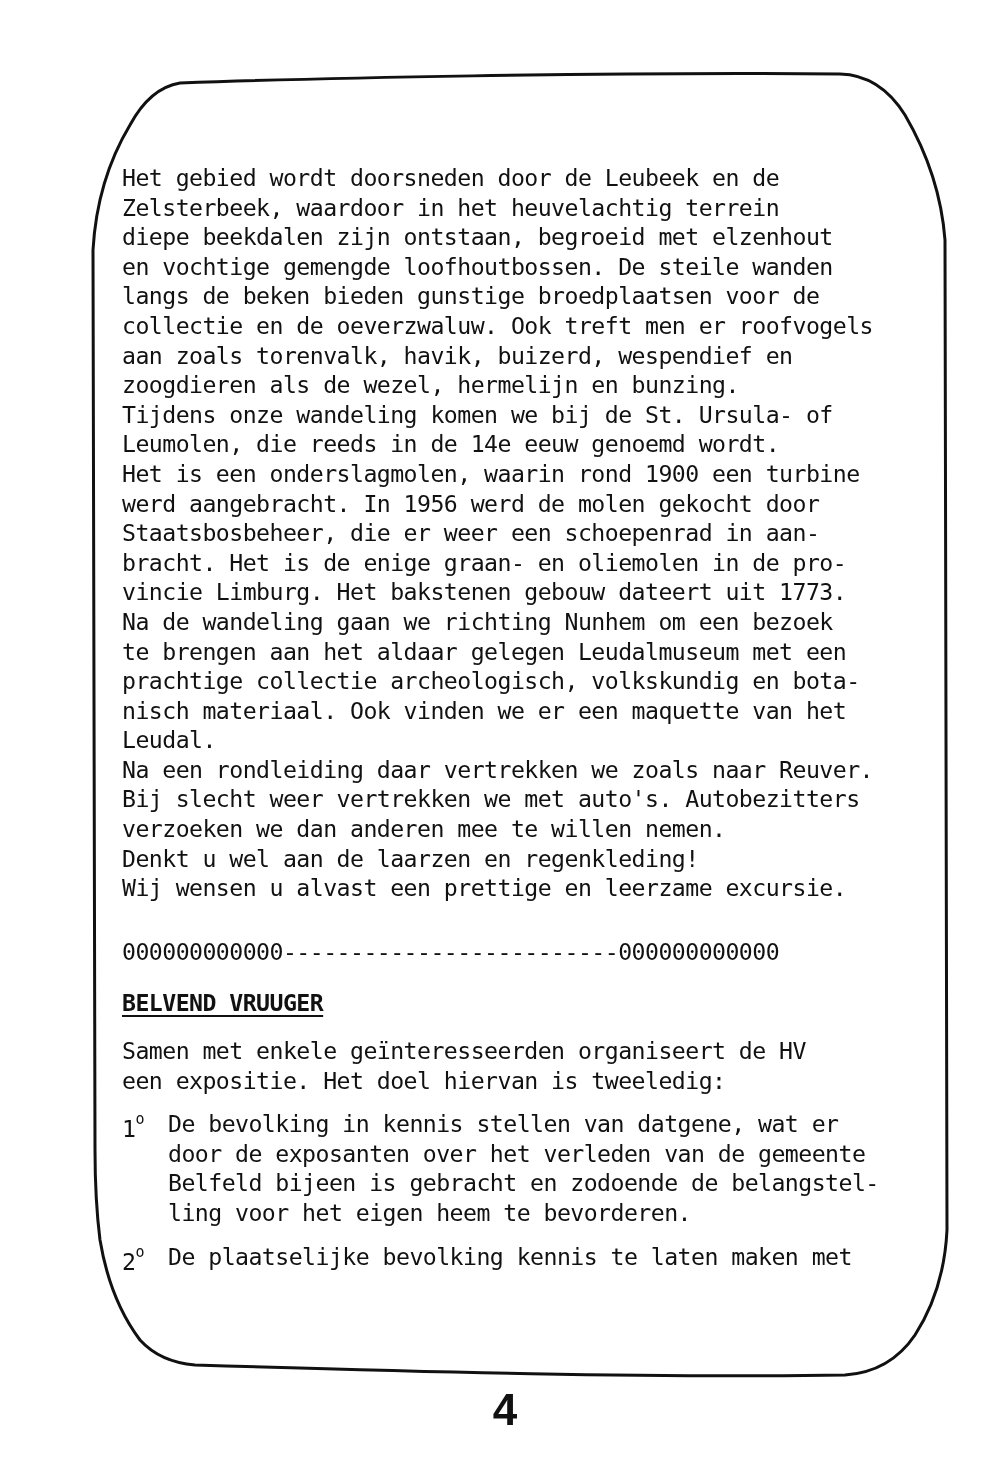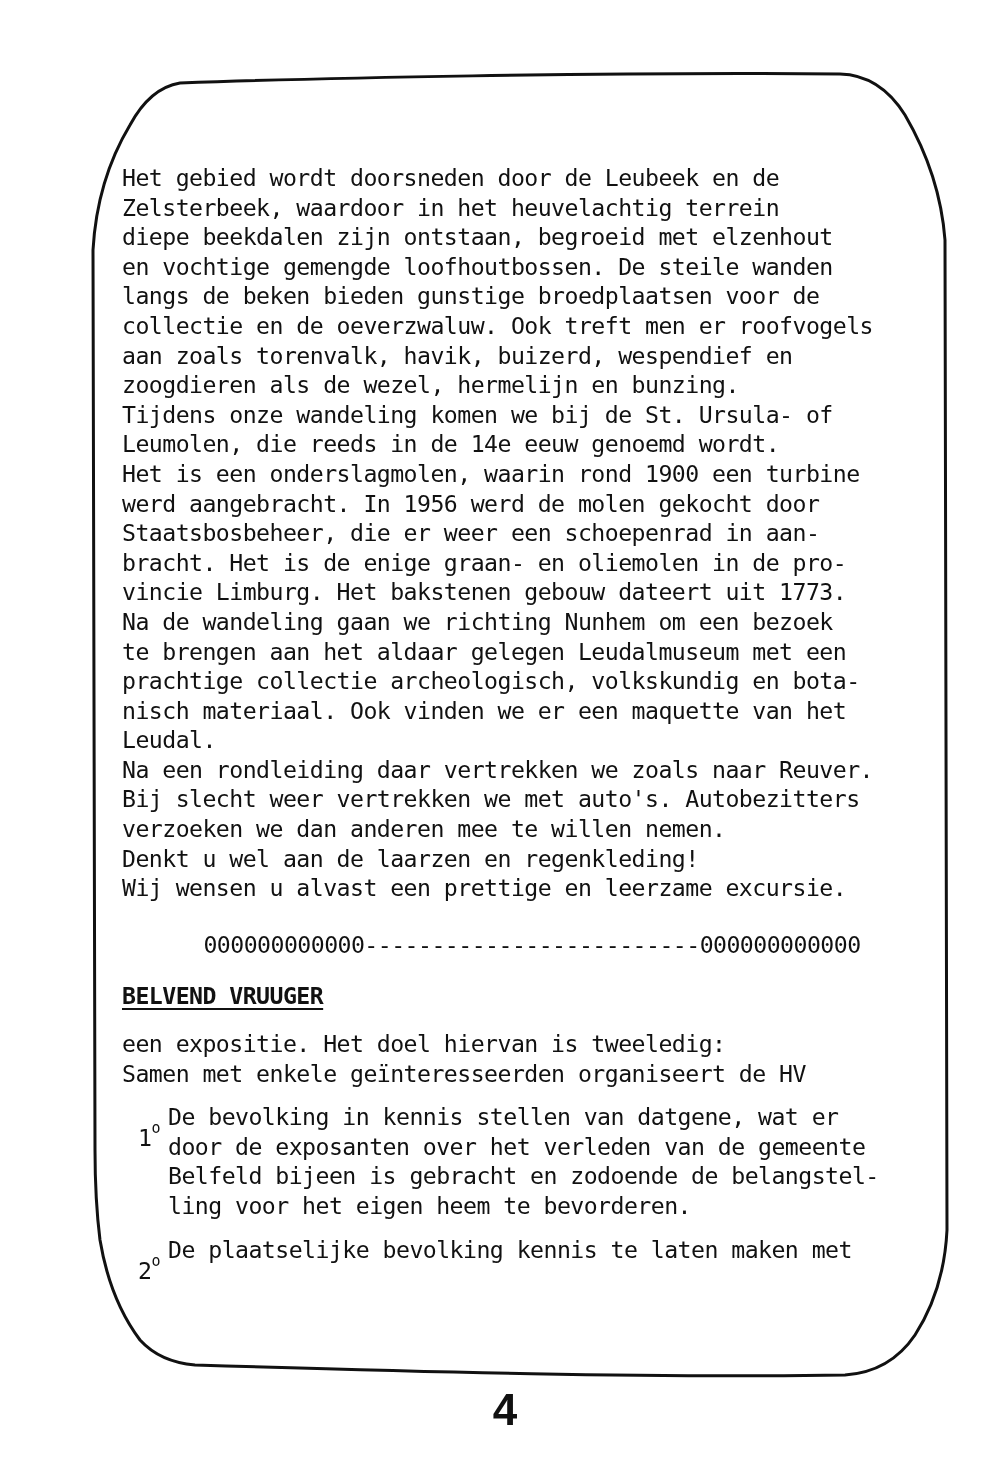--- a/index.html
+++ b/index.html
@@ -10,25 +10,25 @@
     left: 122px;
     top: 163px;
     width: 820px;
     font-family: "DejaVu Sans Mono", "Liberation Mono", monospace;
     font-size: 23.2px;
     line-height: 29.6px;
     color: #111;
     letter-spacing: -0.55px;
   }
   .line { white-space: pre; height: 29.6px; }
-  .sep { margin-top: 27px; text-align: center; }
+  .sep { margin-top: 34px; }
   .heading { margin-top: 22px; text-decoration: underline; text-decoration-thickness: 2px; text-underline-offset: 4px; font-weight: bold; }
   .para2 { margin-top: 18px; }
   .item { position: relative; padding-left: 46px; margin-top: 14px; }
-  .item .num { position: absolute; left: 0; top: 16px; margin-left: 16px; }
+  .item .num { position: absolute; left: 0; top: 0; }
   .item .num sup { font-size: 15px; position: relative; top: -4px; }
   .page-number {
     position: absolute;
     left: 480px;
     top: 1385px;
     width: 50px;
     text-align: center;
     font-family: "Liberation Sans", sans-serif;
     font-weight: bold;
     font-size: 44px;
@@ -82,22 +82,22 @@
     <div class="line">verzoeken we dan anderen mee te willen nemen.</div>
     <div class="line">Denkt u wel aan de laarzen en regenkleding!</div>
     <div class="line">Wij wensen u alvast een prettige en leerzame excursie.</div>
   </div>
 
   <div class="line sep">000000000000-------------------------000000000000</div>
 
   <div class="line heading">BELVEND VRUUGER</div>
 
   <div class="para2">
+    <div class="line">Samen met enkele geïnteresseerden organiseert de HV</div>
     <div class="line">een expositie. Het doel hiervan is tweeledig:</div>
-    <div class="line">Samen met enkele geïnteresseerden organiseert de HV</div>
   </div>
 
   <div class="item">
     <span class="num"><span>1</span><sup>o</sup></span>
     <div class="line">De bevolking in kennis stellen van datgene, wat er</div>
     <div class="line">door de exposanten over het verleden van de gemeente</div>
     <div class="line">Belfeld bijeen is gebracht en zodoende de belangstel-</div>
     <div class="line">ling voor het eigen heem te bevorderen.</div>
   </div>
 

